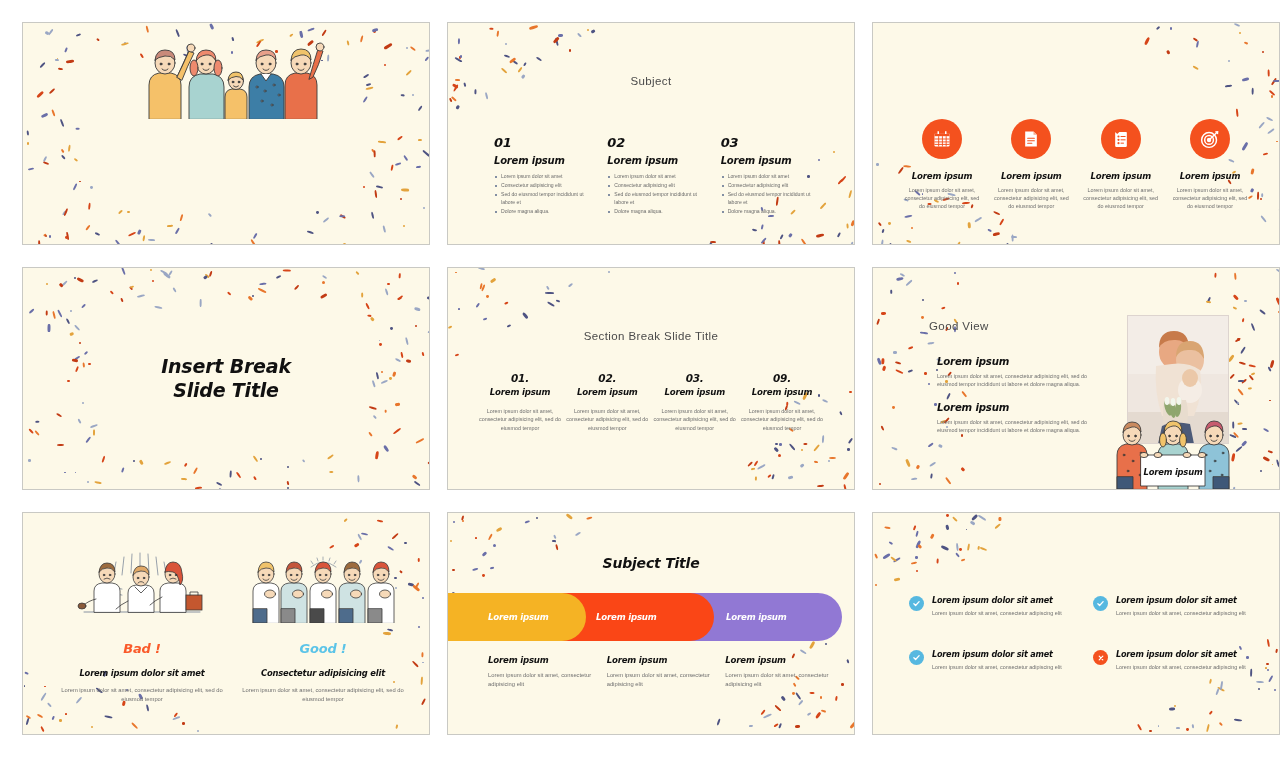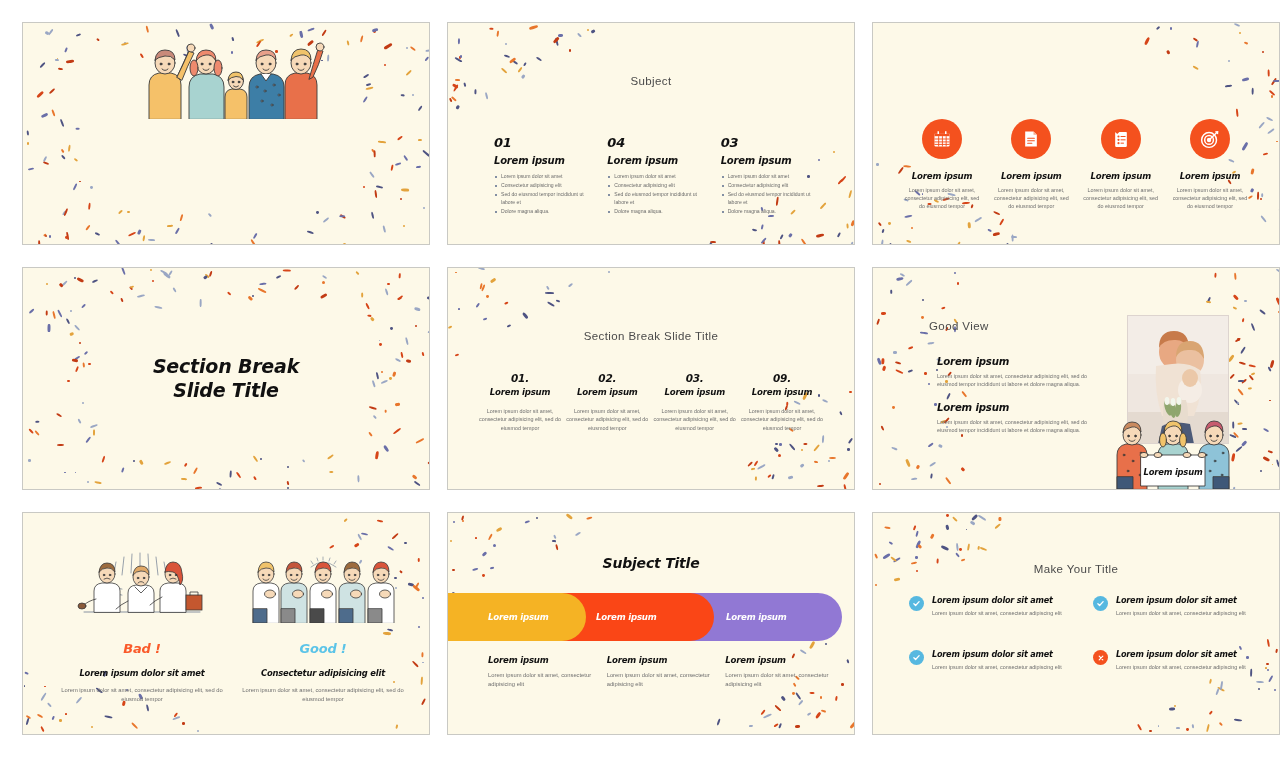--- a/index.html
+++ b/index.html
@@ -408,21 +408,21 @@
         <div class="marker s2-num">01</div>
         <div class="marker s2-sub">Lorem ipsum</div>
         <ul class="s2-list">
           <li>Lorem ipsum dolor sit amet</li>
           <li>Consectetur adipisicing elit</li>
           <li>Sed do eiusmod tempor incididunt ut labore et</li>
           <li>Dolore magna aliqua.</li>
         </ul>
       </div>
       <div class="s2-col">
-        <div class="marker s2-num">04</div>
+        <div class="marker s2-num">02</div>
         <div class="marker s2-sub">Lorem ipsum</div>
         <ul class="s2-list">
           <li>Lorem ipsum dolor sit amet</li>
           <li>Consectetur adipisicing elit</li>
           <li>Sed do eiusmod tempor incididunt ut labore et</li>
           <li>Dolore magna aliqua.</li>
         </ul>
       </div>
       <div class="s2-col">
         <div class="marker s2-num">03</div>
@@ -713,21 +713,21 @@
         <i class="cf" style="left: 360.6px; top: 142px; width: 3.4px; height: 2.1px; background: rgb(232, 118, 44); transform: rotate(267deg);"></i>
         <i class="cf" style="left: 204.4px; top: 204.8px; width: 7.1px; height: 1.8px; background: rgb(78, 83, 130); transform: rotate(274deg);"></i>
         <i class="cf dot" style="left: 129.1px; top: 11.8px; width: 2.2px; height: 2.2px; background: rgb(214, 69, 24);"></i>
         <i class="cf dot" style="left: 51px; top: 8.7px; width: 2px; height: 2px; background: rgb(78, 83, 130);"></i>
         <i class="cf" style="left: 211.9px; top: 205.8px; width: 7.2px; height: 2.1px; background: rgb(214, 69, 24); transform: rotate(55deg);"></i>
         <i class="cf dot" style="left: 56.2px; top: 73.9px; width: 2.3px; height: 2.3px; background: rgb(194, 59, 20);"></i>
         <i class="cf" style="left: 341.1px; top: 37.1px; width: 6.9px; height: 2.3px; background: rgb(214, 69, 24); transform: rotate(64deg);"></i>
       </div>
     <div class="s4-wrap">
       <div class="marker s4-title">
-        <div>Section Break</div>
+        <div>Insert Break</div>
         <div>Slide Title</div>
       </div>
     </div>
   </div>
 
   <div class="slide">
     <div class="confetti">
         <i class="cf" style="left: 399.9px; top: 171.8px; width: 5.6px; height: 1.5px; background: rgb(78, 83, 130); transform: rotate(126deg);"></i>
         <i class="cf dot" style="left: 369.7px; top: 125.9px; width: 2.7px; height: 2.7px; background: rgb(78, 83, 130);"></i>
         <i class="cf" style="left: 107.9px; top: 32.1px; width: 3.9px; height: 1.9px; background: rgb(78, 83, 130); transform: rotate(21deg);"></i>
@@ -1320,21 +1320,20 @@
         <i class="cf" style="left: 91.6px; top: 33.1px; width: 7px; height: 2.1px; background: rgb(227, 163, 60); transform: rotate(100deg);"></i>
         <i class="cf" style="left: 79.3px; top: 4.8px; width: 5.6px; height: 2px; background: rgb(227, 163, 60); transform: rotate(43deg);"></i>
         <i class="cf" style="left: 80.3px; top: 33.4px; width: 8.3px; height: 2.4px; background: rgb(154, 167, 196); transform: rotate(85deg);"></i>
         <i class="cf" style="left: 9.5px; top: 41.7px; width: 7.6px; height: 2.6px; background: rgb(106, 111, 168); transform: rotate(148deg);"></i>
         <i class="cf" style="left: 106.6px; top: 35.3px; width: 7.3px; height: 1.5px; background: rgb(227, 163, 60); transform: rotate(21deg);"></i>
         <i class="cf" style="left: 262.8px; top: 213.3px; width: 6.7px; height: 2.3px; background: rgb(214, 69, 24); transform: rotate(59deg);"></i>
         <i class="cf" style="left: 295.8px; top: 195.1px; width: 6.1px; height: 2.5px; background: rgb(78, 83, 130); transform: rotate(174deg);"></i>
         <i class="cf" style="left: 11.2px; top: 14.2px; width: 6.4px; height: 1.7px; background: rgb(232, 118, 44); transform: rotate(188deg);"></i>
         <i class="cf" style="left: 39.3px; top: 13.9px; width: 4.9px; height: 1.7px; background: rgb(214, 69, 24); transform: rotate(291deg);"></i>
       </div>
-    <div class="s9-head thin-title">Make Your Title</div>
     <div class="s9-grid">
       <div class="s9-item">
         <div class="s9-badge" style="background:#56B8E0">
           <svg width="9" height="9" viewBox="0 0 12 12">
               <path d="M2.5 6.3 L4.8 8.6 L9.5 3.5" stroke="#fff" stroke-width="1.7" fill="none" stroke-linecap="round" stroke-linejoin="round"></path>
             </svg>
         </div>
         <div>
           <div class="marker s9-h">Lorem ipsum dolor sit amet</div>
           <div class="s9-p body-txt">Lorem ipsum dolor sit amet, consectetur adipiscing elit</div>

